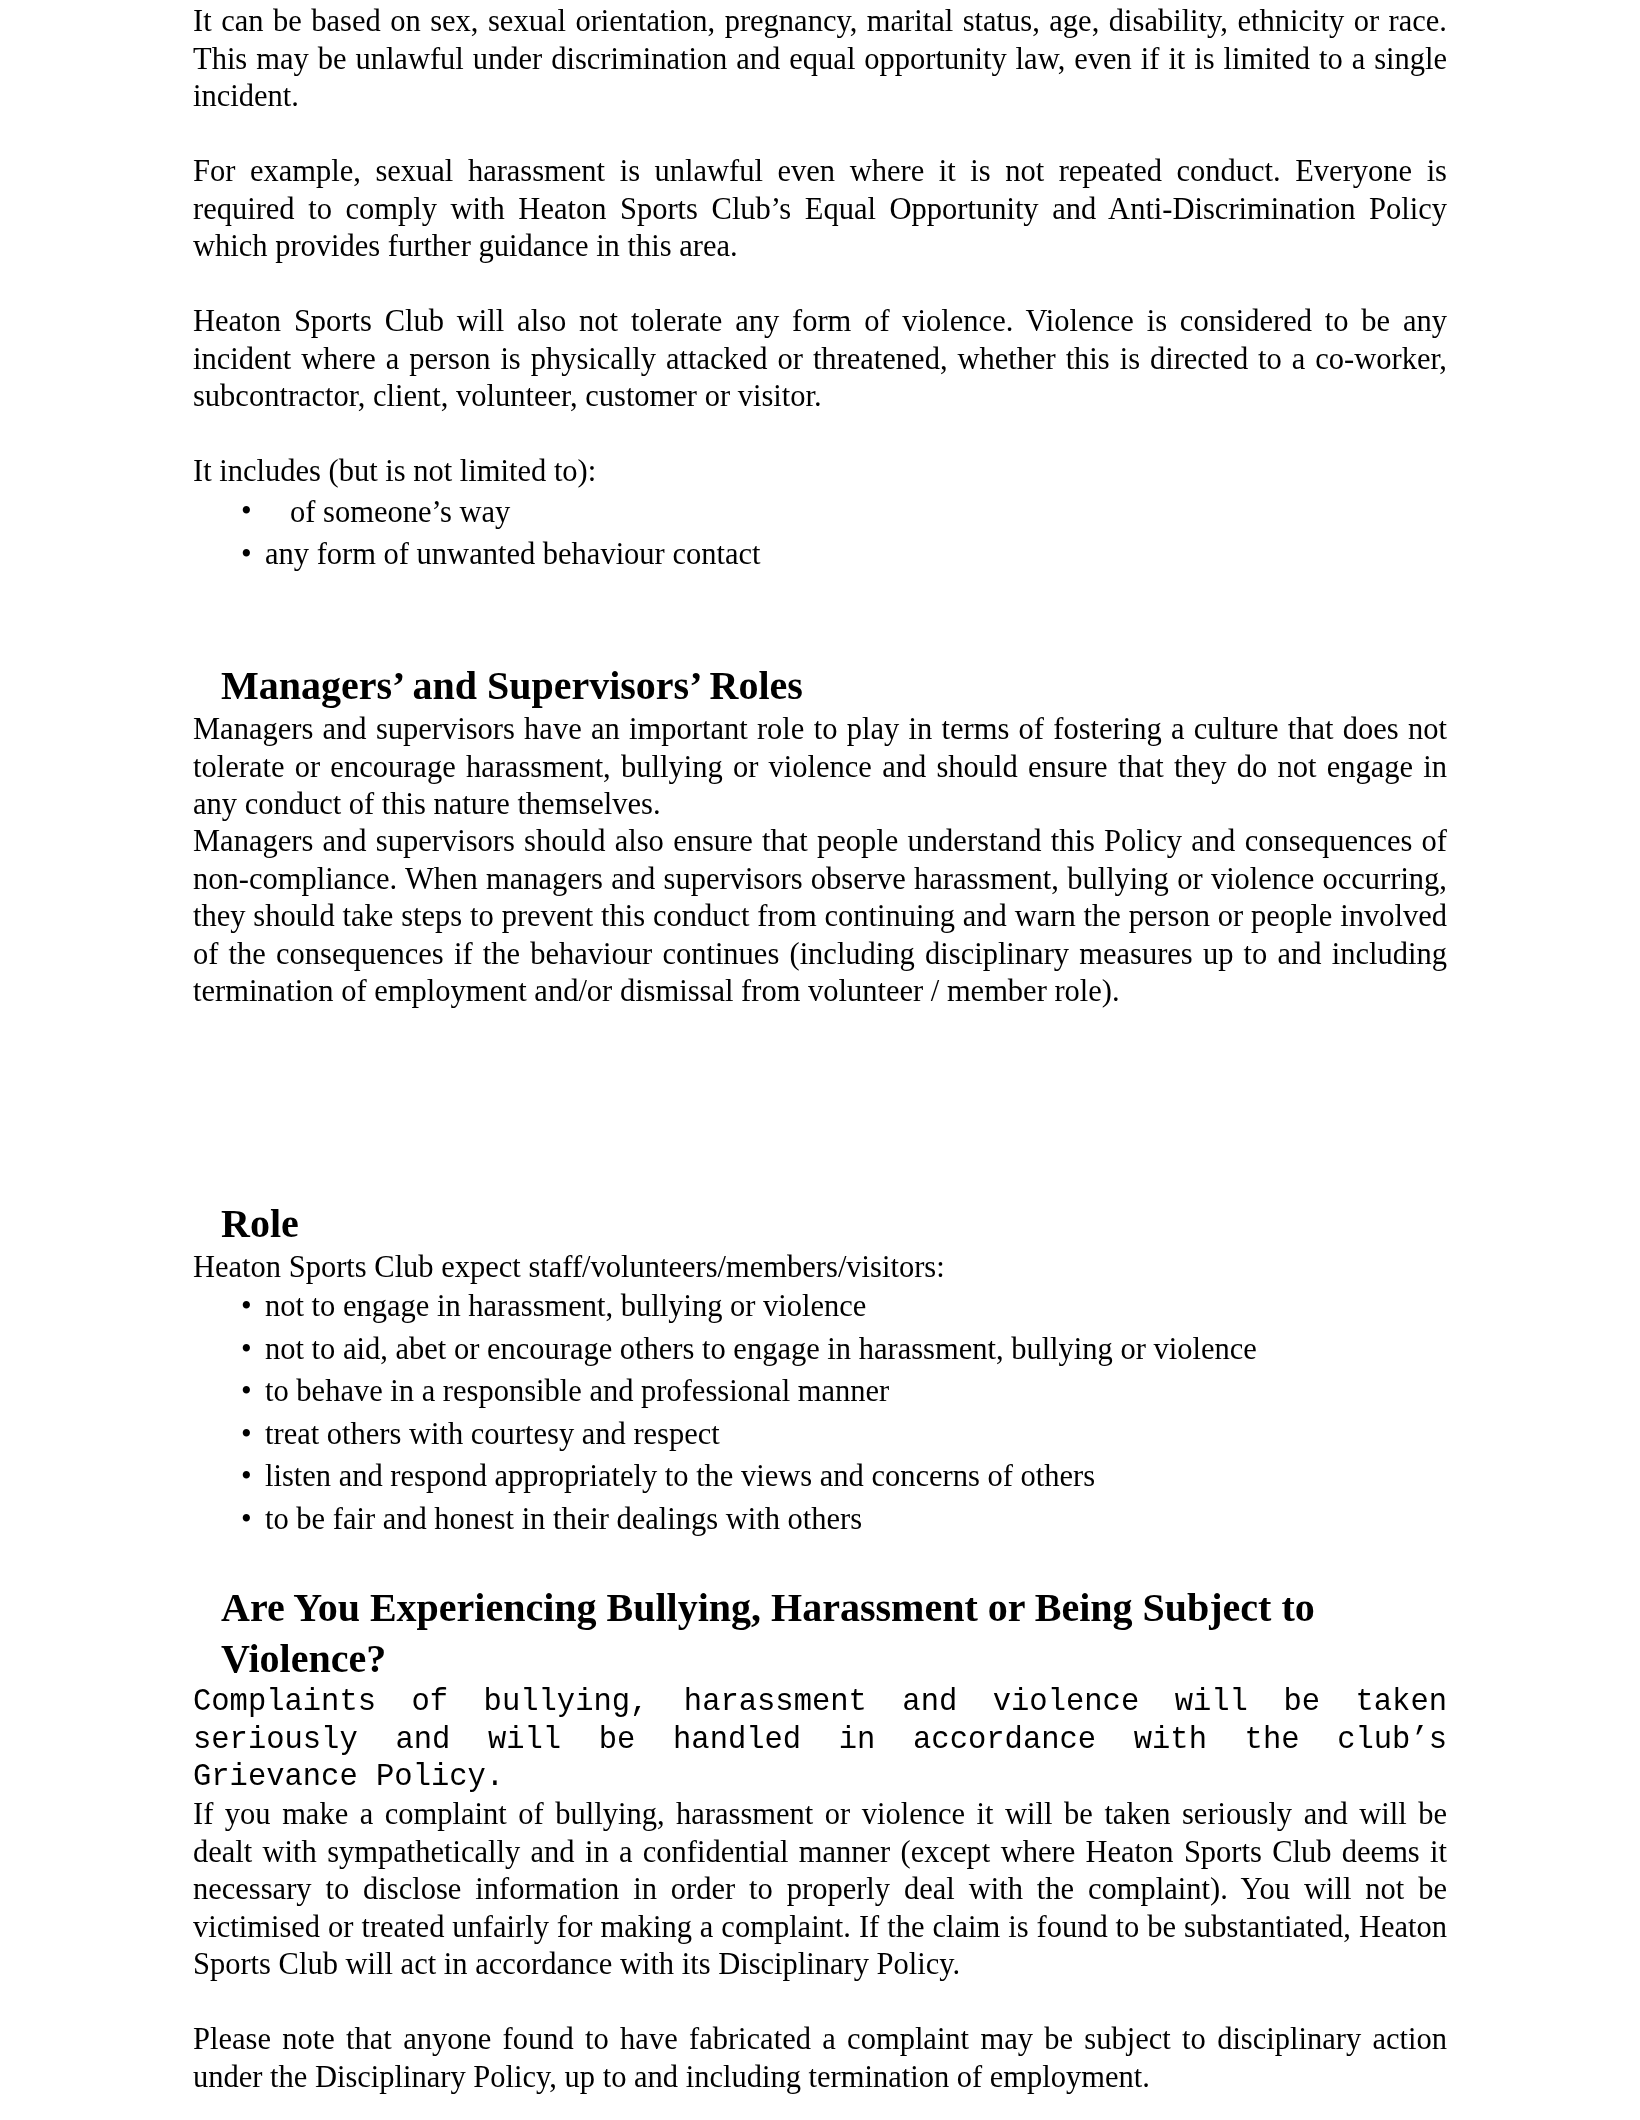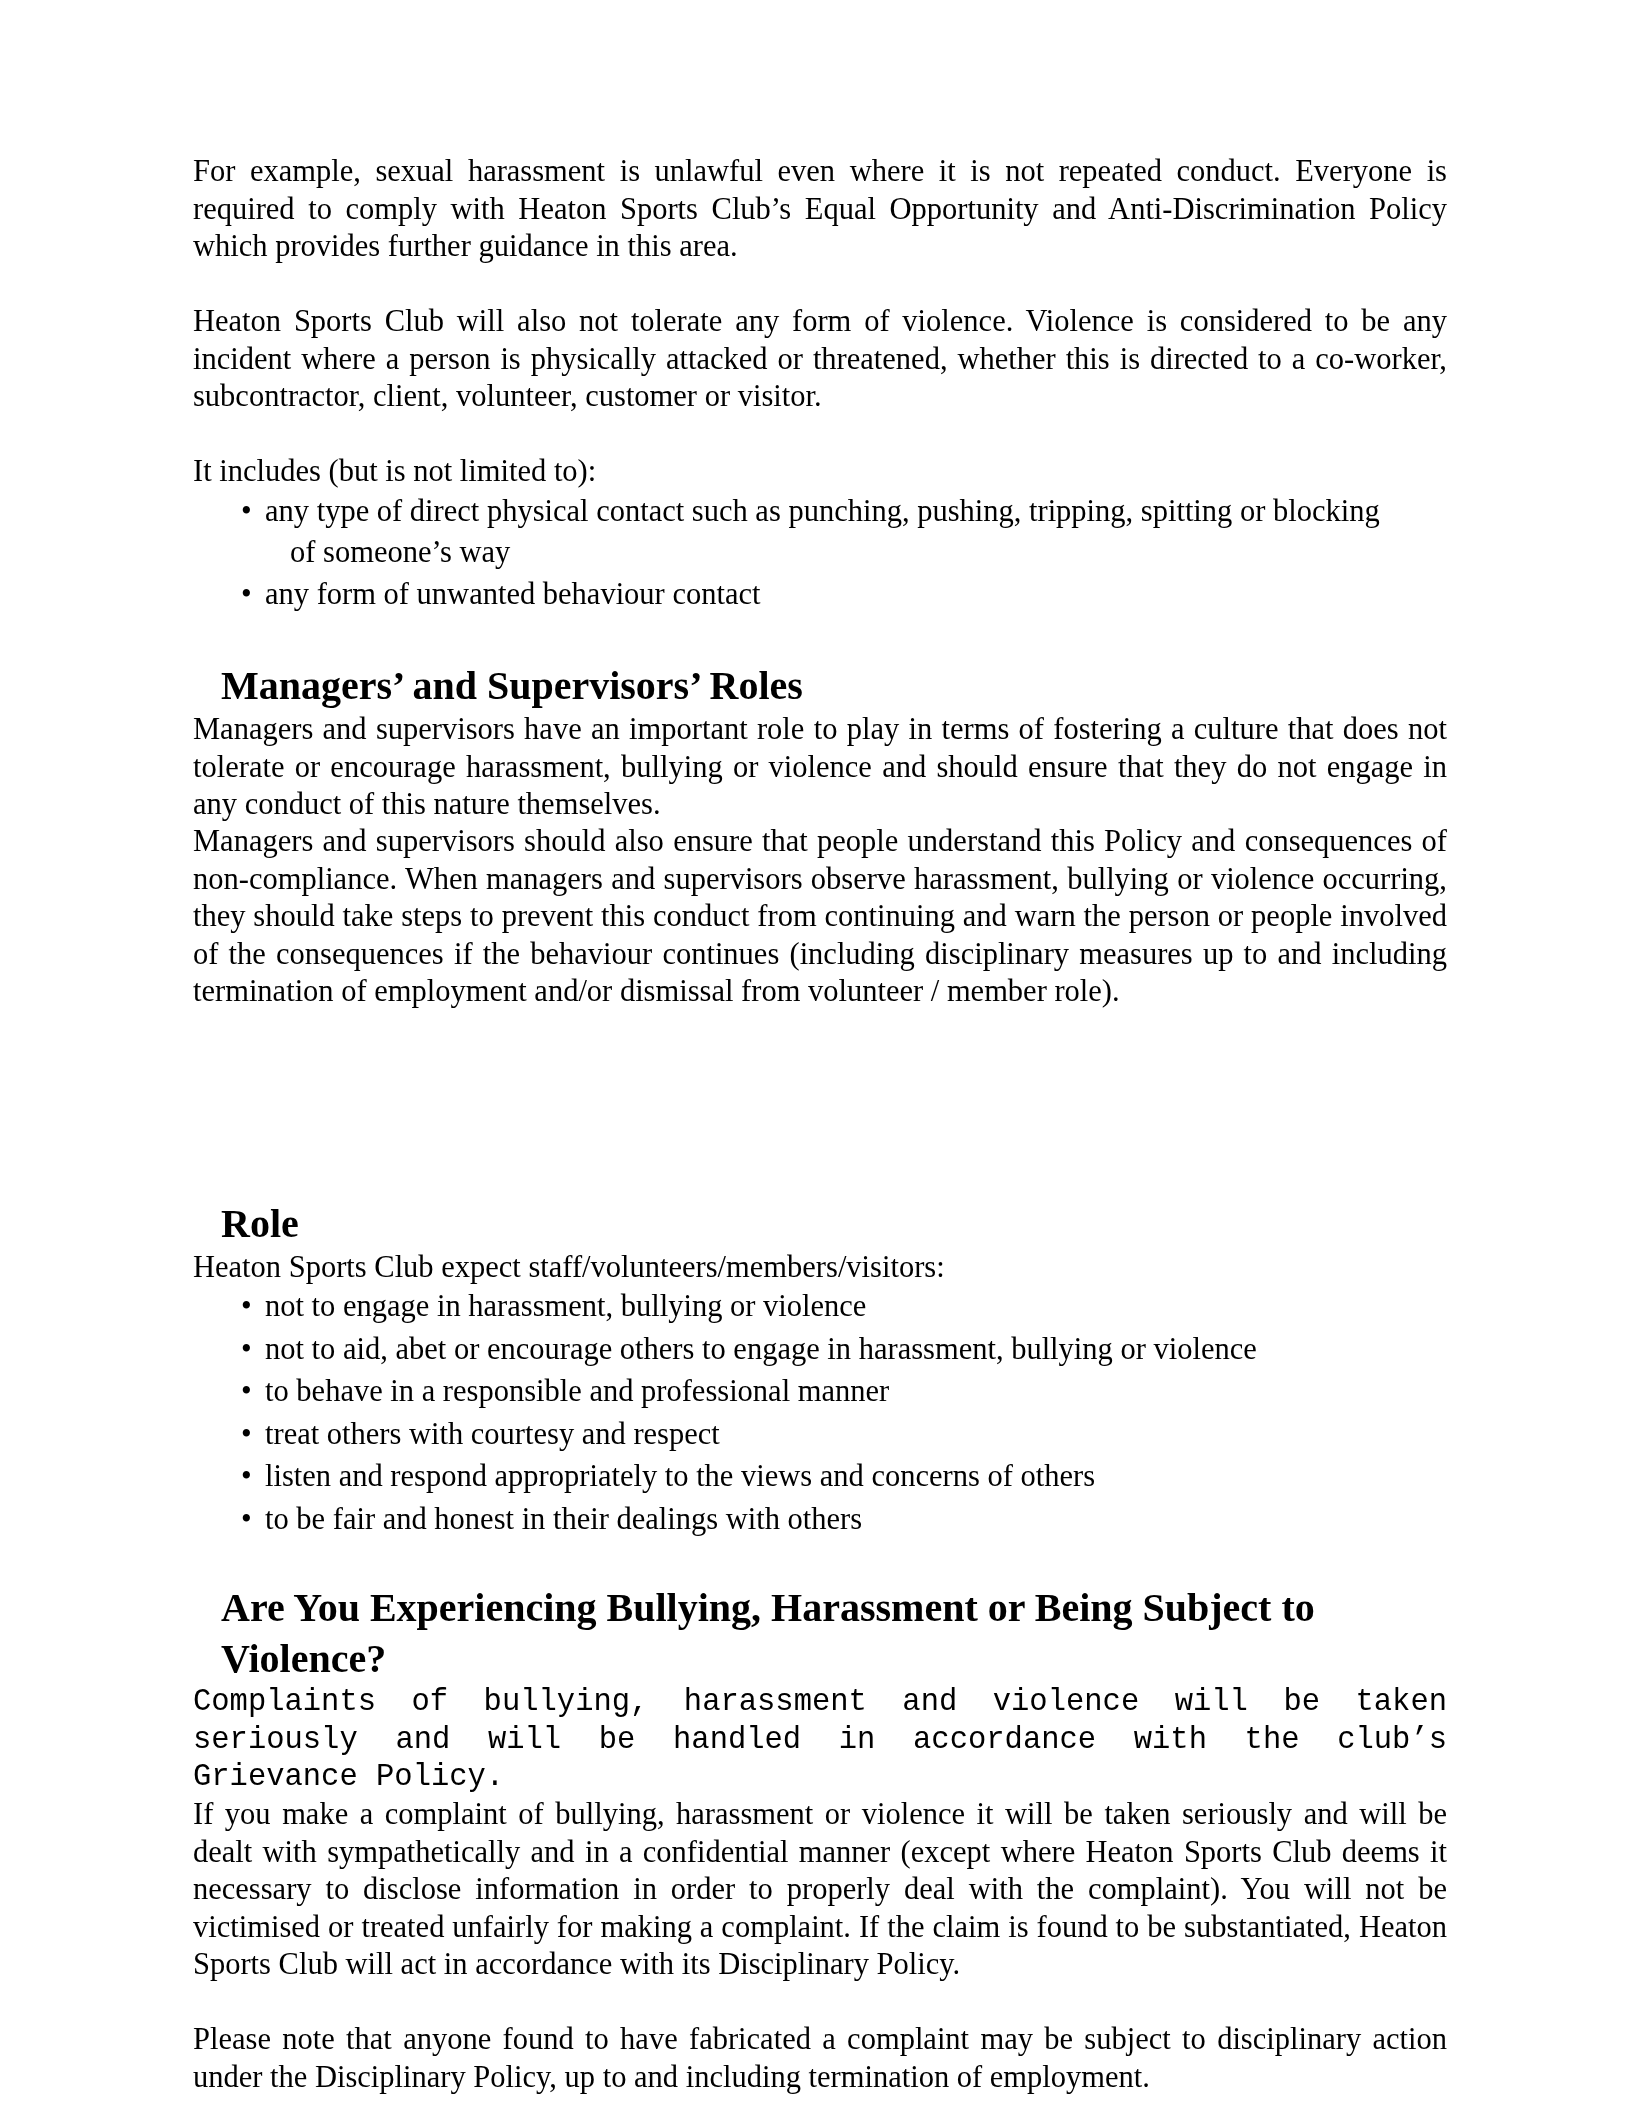--- a/index.html
+++ b/index.html
@@ -63,30 +63,30 @@
   ul.bl.list-a li { line-height: 40px; }
   ul.bl.list-a li .txt { padding-left: 0; }
   ul.bl.list-a li.wrap .txt .cont { display: block; padding-left: 25px; line-height: 43px; }
   ul.bl.list-b li { line-height: 42.5px; }
 </style>
 </head>
 <body>
 
 <div class="page">
 
+  <p class="blk p" style="top:3px;">It can be based on sex, sexual orientation, pregnancy, marital status, age, disability, ethnicity or race. This may be unlawful under discrimination and equal opportunity law, even if it is limited to a single incident.</p>
   <p class="blk p" style="top:153px;">For example, sexual harassment is unlawful even where it is not repeated conduct. Everyone is required to comply with Heaton Sports Club’s Equal Opportunity and Anti-Discrimination Policy which provides further guidance in this area.</p>
   <p class="blk p" style="top:453px;">It includes (but is not limited to):</p>
 
   <p class="blk p" style="top:303px;">Heaton Sports Club will also not tolerate any form of violence. Violence is considered to be any incident where a person is physically attacked or threatened, whether this is directed to a co-worker, subcontractor, client, volunteer, customer or visitor.</p>
 
   <ul class="blk bl list-a" style="top:491px;">
     <li class="wrap">
       <span class="bullet">•</span>
       <span class="txt">
-        <span>any type of direct physical contact such as punching, pushing, tripping, spitting or blocking</span>
         <span class="cont">of someone’s way</span>
       </span>
     </li>
     <li>
       <span class="bullet">•</span>
       <span class="txt">any form of unwanted behaviour contact</span>
     </li>
   </ul>
 
   <h2 class="blk h" style="top:660px;">Managers’ and Supervisors’ Roles</h2>

